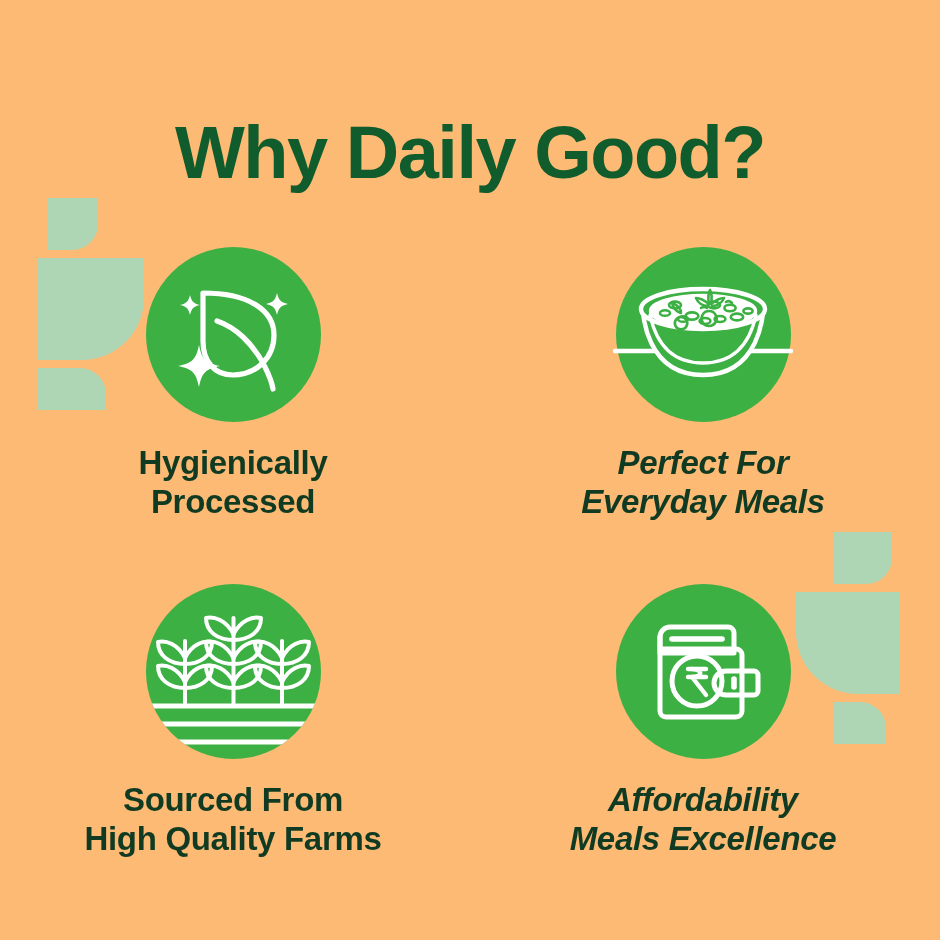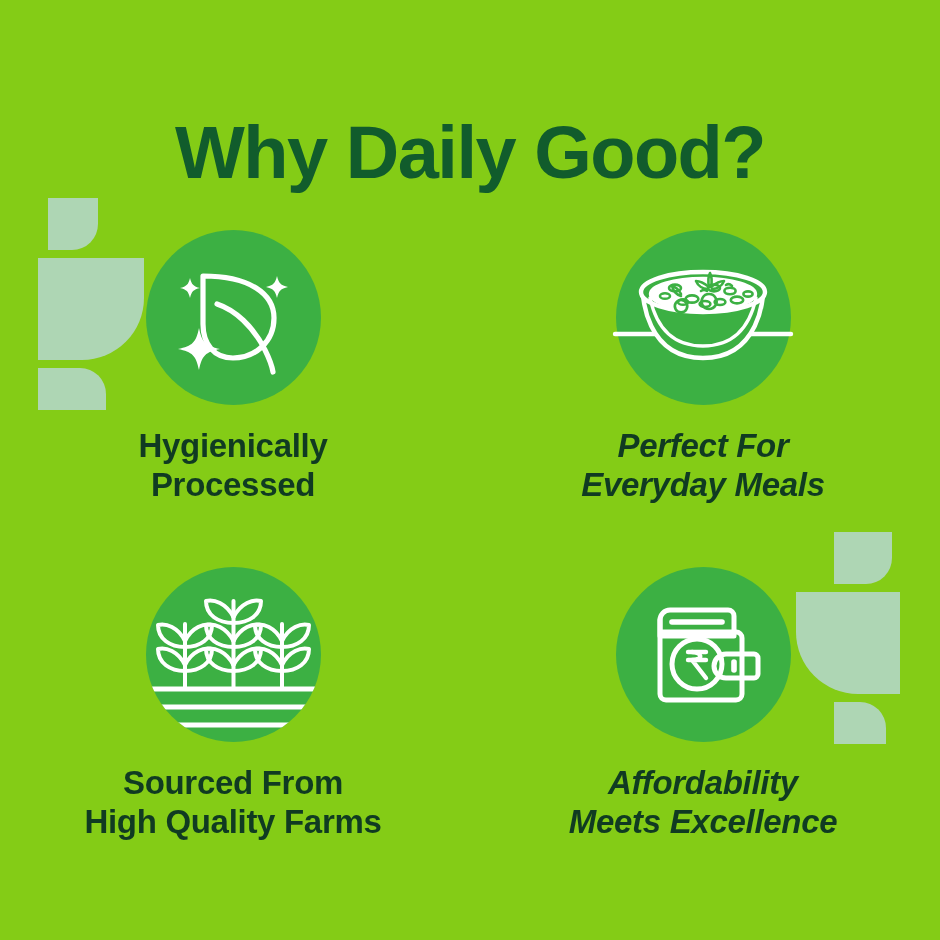--- a/index.html
+++ b/index.html
@@ -10,21 +10,21 @@
     width: 940px;
     height: 940px;
     background: #e1f7e0;
     font-family: "Liberation Sans", sans-serif;
     overflow: hidden;
   }
   .poster {
     position: relative;
     width: 940px;
     height: 940px;
-    background: #84cc16;
+    background: #fdba74;
     overflow: hidden;
   }
 
   
   .deco {
     position: absolute;
     pointer-events: none;
   }
   .deco-left {
     left: 38px;
@@ -45,21 +45,21 @@
     color: #115c2c;
     font-size: 74px;
     line-height: 1.0;
     font-weight: 900;
     letter-spacing: -1.5px;
   }
 
   
   .grid {
     position: absolute;
-    top: 230px;
+    top: 247px;
     left: 0;
     width: 940px;
     display: grid;
     grid-template-columns: 1fr 1fr;
     row-gap: 62px;
     column-gap: 0px;
   }
   .feature {
     display: flex;
     flex-direction: column;
@@ -248,17 +248,17 @@
             <circle cx="53" cy="66" r="25" fill="none"></circle>
             <g stroke-width="4.4">
               <path d="M44 54 H62"></path>
               <path d="M44 62 H62"></path>
               <path d="M48 54 C58 54 60 62 48 62 L62 80"></path>
             </g>
           </svg>
         </span>
       </div>
       <div class="feature-label">Affordability
-Meets Excellence</div>
+Meals Excellence</div>
     </div>
 
   </div>
 </div>
 
 </body></html>

